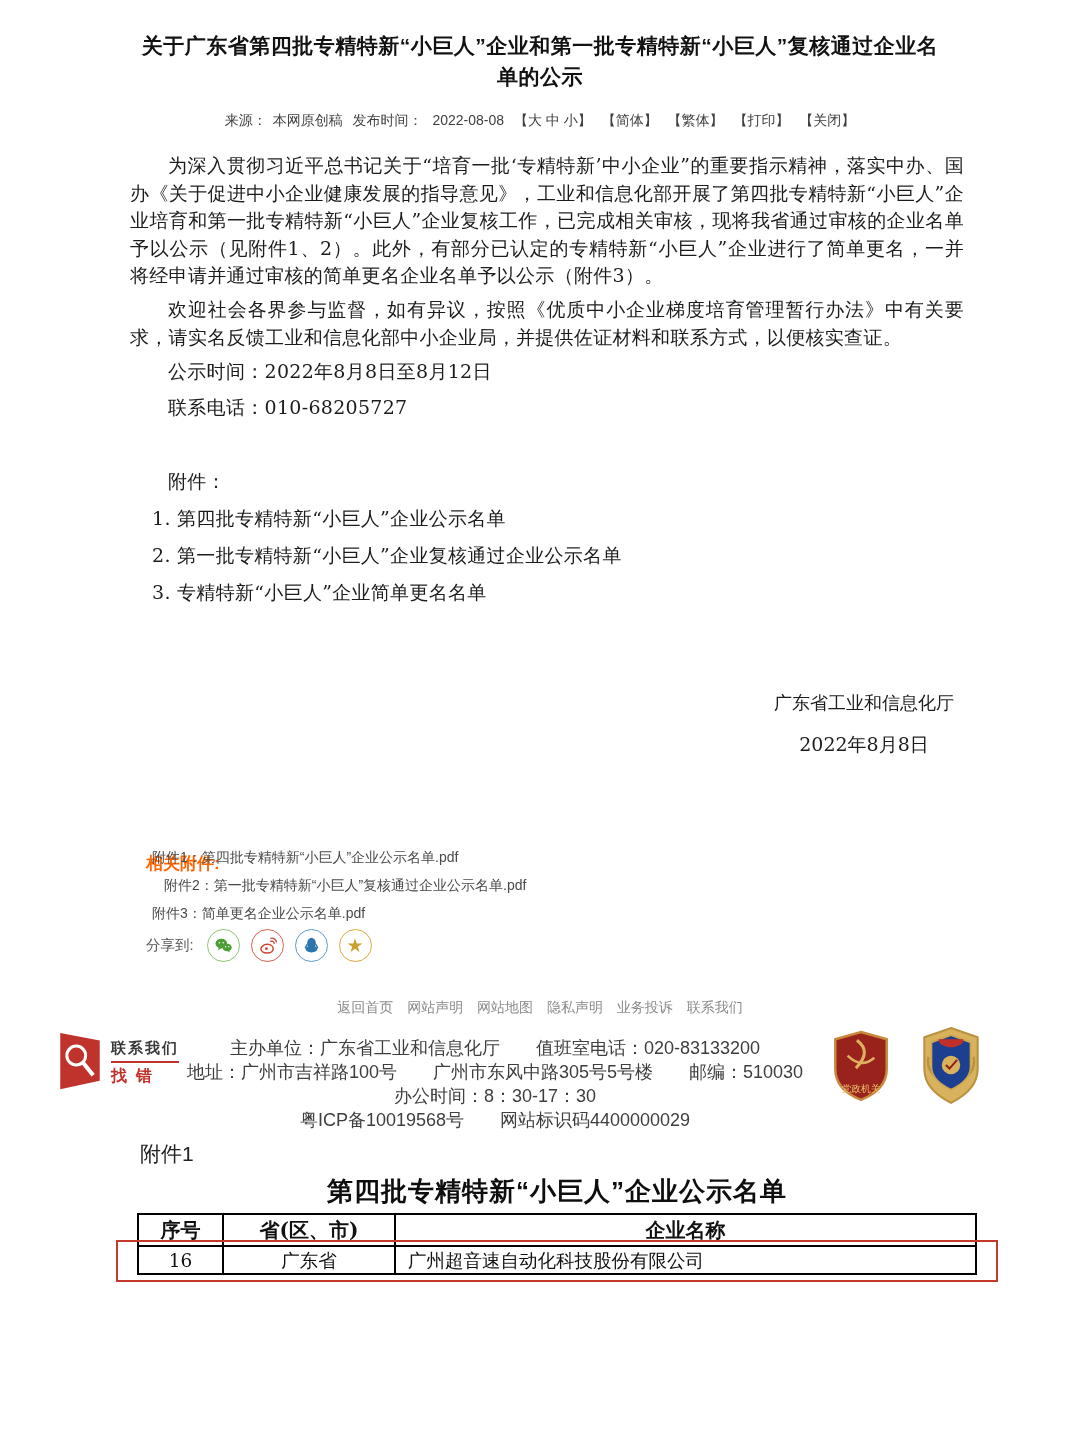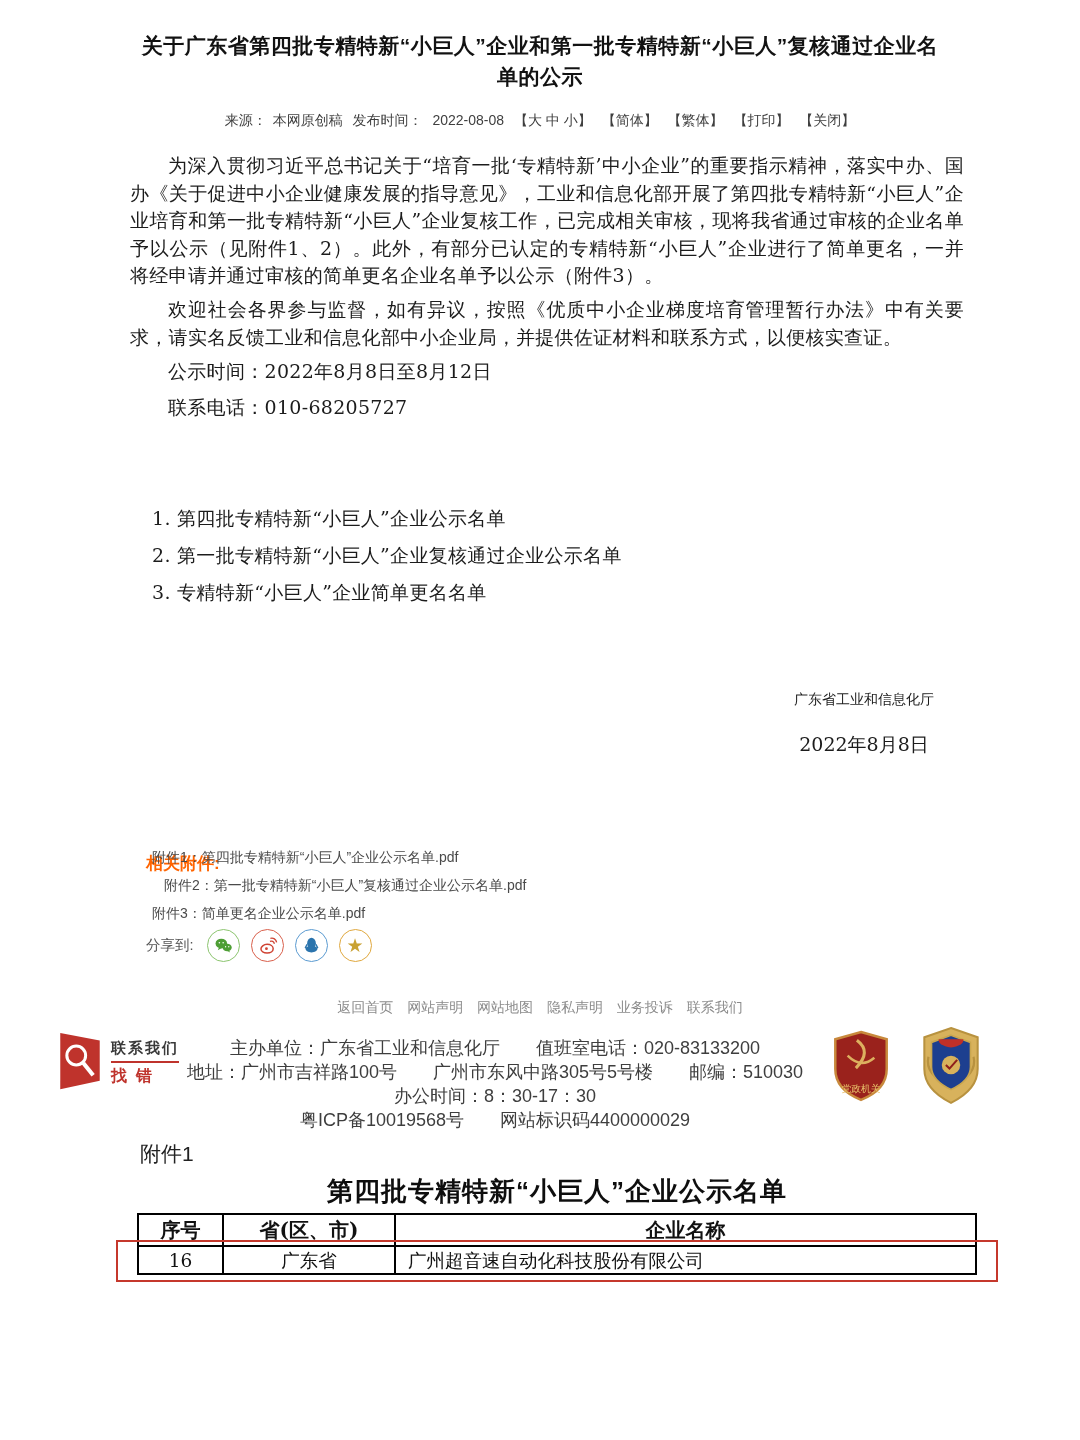--- a/index.html
+++ b/index.html
@@ -20,21 +20,21 @@
   .p1{top:152px;}
   .p2{top:296px;}
   .single-line{position:absolute;left:130px;width:834px;font-size:19px;color:#1c1c1c;
                text-indent:2em;letter-spacing:.3px;}
   .pubtime{top:359px;}
   .phone{top:395px;}
   .attach-head{top:469px;}
   .attach-item{position:absolute;left:152px;width:812px;font-size:19px;color:#1c1c1c;letter-spacing:.3px;}
   .a1{top:506px;} .a2{top:543px;} .a3{top:580px;}
   .sig{position:absolute;top:691px;left:758px;width:212px;text-align:center;
-       font-size:14px;color:#1c1c1c;}
+       font-size:18px;color:#1c1c1c;}
   .sig-date{position:absolute;top:732px;left:758px;width:212px;text-align:center;
             font-size:19px;color:#1c1c1c;}
 
   .related-head{position:absolute;top:852px;left:146px;font-size:17px;font-weight:bold;color:#ff6400;}
   .rel-item{position:absolute;left:152px;font-size:14px;color:#4a4a4a;}
   .r1{top:849px;} .r2{top:877px;padding-left:12px;} .r3{top:905px;}
   .rel-item a{color:#4a4a4a;text-decoration:none;cursor:pointer;}
 
   .share-row{position:absolute;top:929px;left:146px;display:flex;align-items:center;gap:11px;}
   .share-label{font-size:14.5px;color:#555;margin-right:2px;}
@@ -87,20 +87,21 @@
     <span class="meta-btn">【繁体】</span>
     <span class="meta-btn">【打印】</span>
     <span class="meta-btn">【关闭】</span>
   </div>
 
   <div class="para serif p1">为深入贯彻习近平总书记关于“培育一批‘专精特新’中小企业”的重要指示精神，落实中办、国办《关于促进中小企业健康发展的指导意见》，工业和信息化部开展了第四批专精特新“小巨人”企业培育和第一批专精特新“小巨人”企业复核工作，已完成相关审核，现将我省通过审核的企业名单予以公示（见附件1、2）。此外，有部分已认定的专精特新“小巨人”企业进行了简单更名，一并将经申请并通过审核的简单更名企业名单予以公示（附件3）。</div>
   <div class="para serif p2">欢迎社会各界参与监督，如有异议，按照《优质中小企业梯度培育管理暂行办法》中有关要求，请实名反馈工业和信息化部中小企业局，并提供佐证材料和联系方式，以便核实查证。</div>
   <div class="single-line serif pubtime">公示时间：2022年8月8日至8月12日</div>
   <div class="single-line serif phone">联系电话：010-68205727</div>
 
+  <div class="single-line serif attach-head">附件：</div>
   <div class="attach-item serif a1">1. 第四批专精特新“小巨人”企业公示名单</div>
   <div class="attach-item serif a2">2. 第一批专精特新“小巨人”企业复核通过企业公示名单</div>
   <div class="attach-item serif a3">3. 专精特新“小巨人”企业简单更名名单</div>
 
   <div class="sig serif">广东省工业和信息化厅</div>
   <div class="sig-date serif">2022年8月8日</div>
 
   <div class="related-head">相关附件:</div>
   <div class="rel-item r1">
     <span>附件1：</span><a>第四批专精特新“小巨人”企业公示名单.pdf</a>

